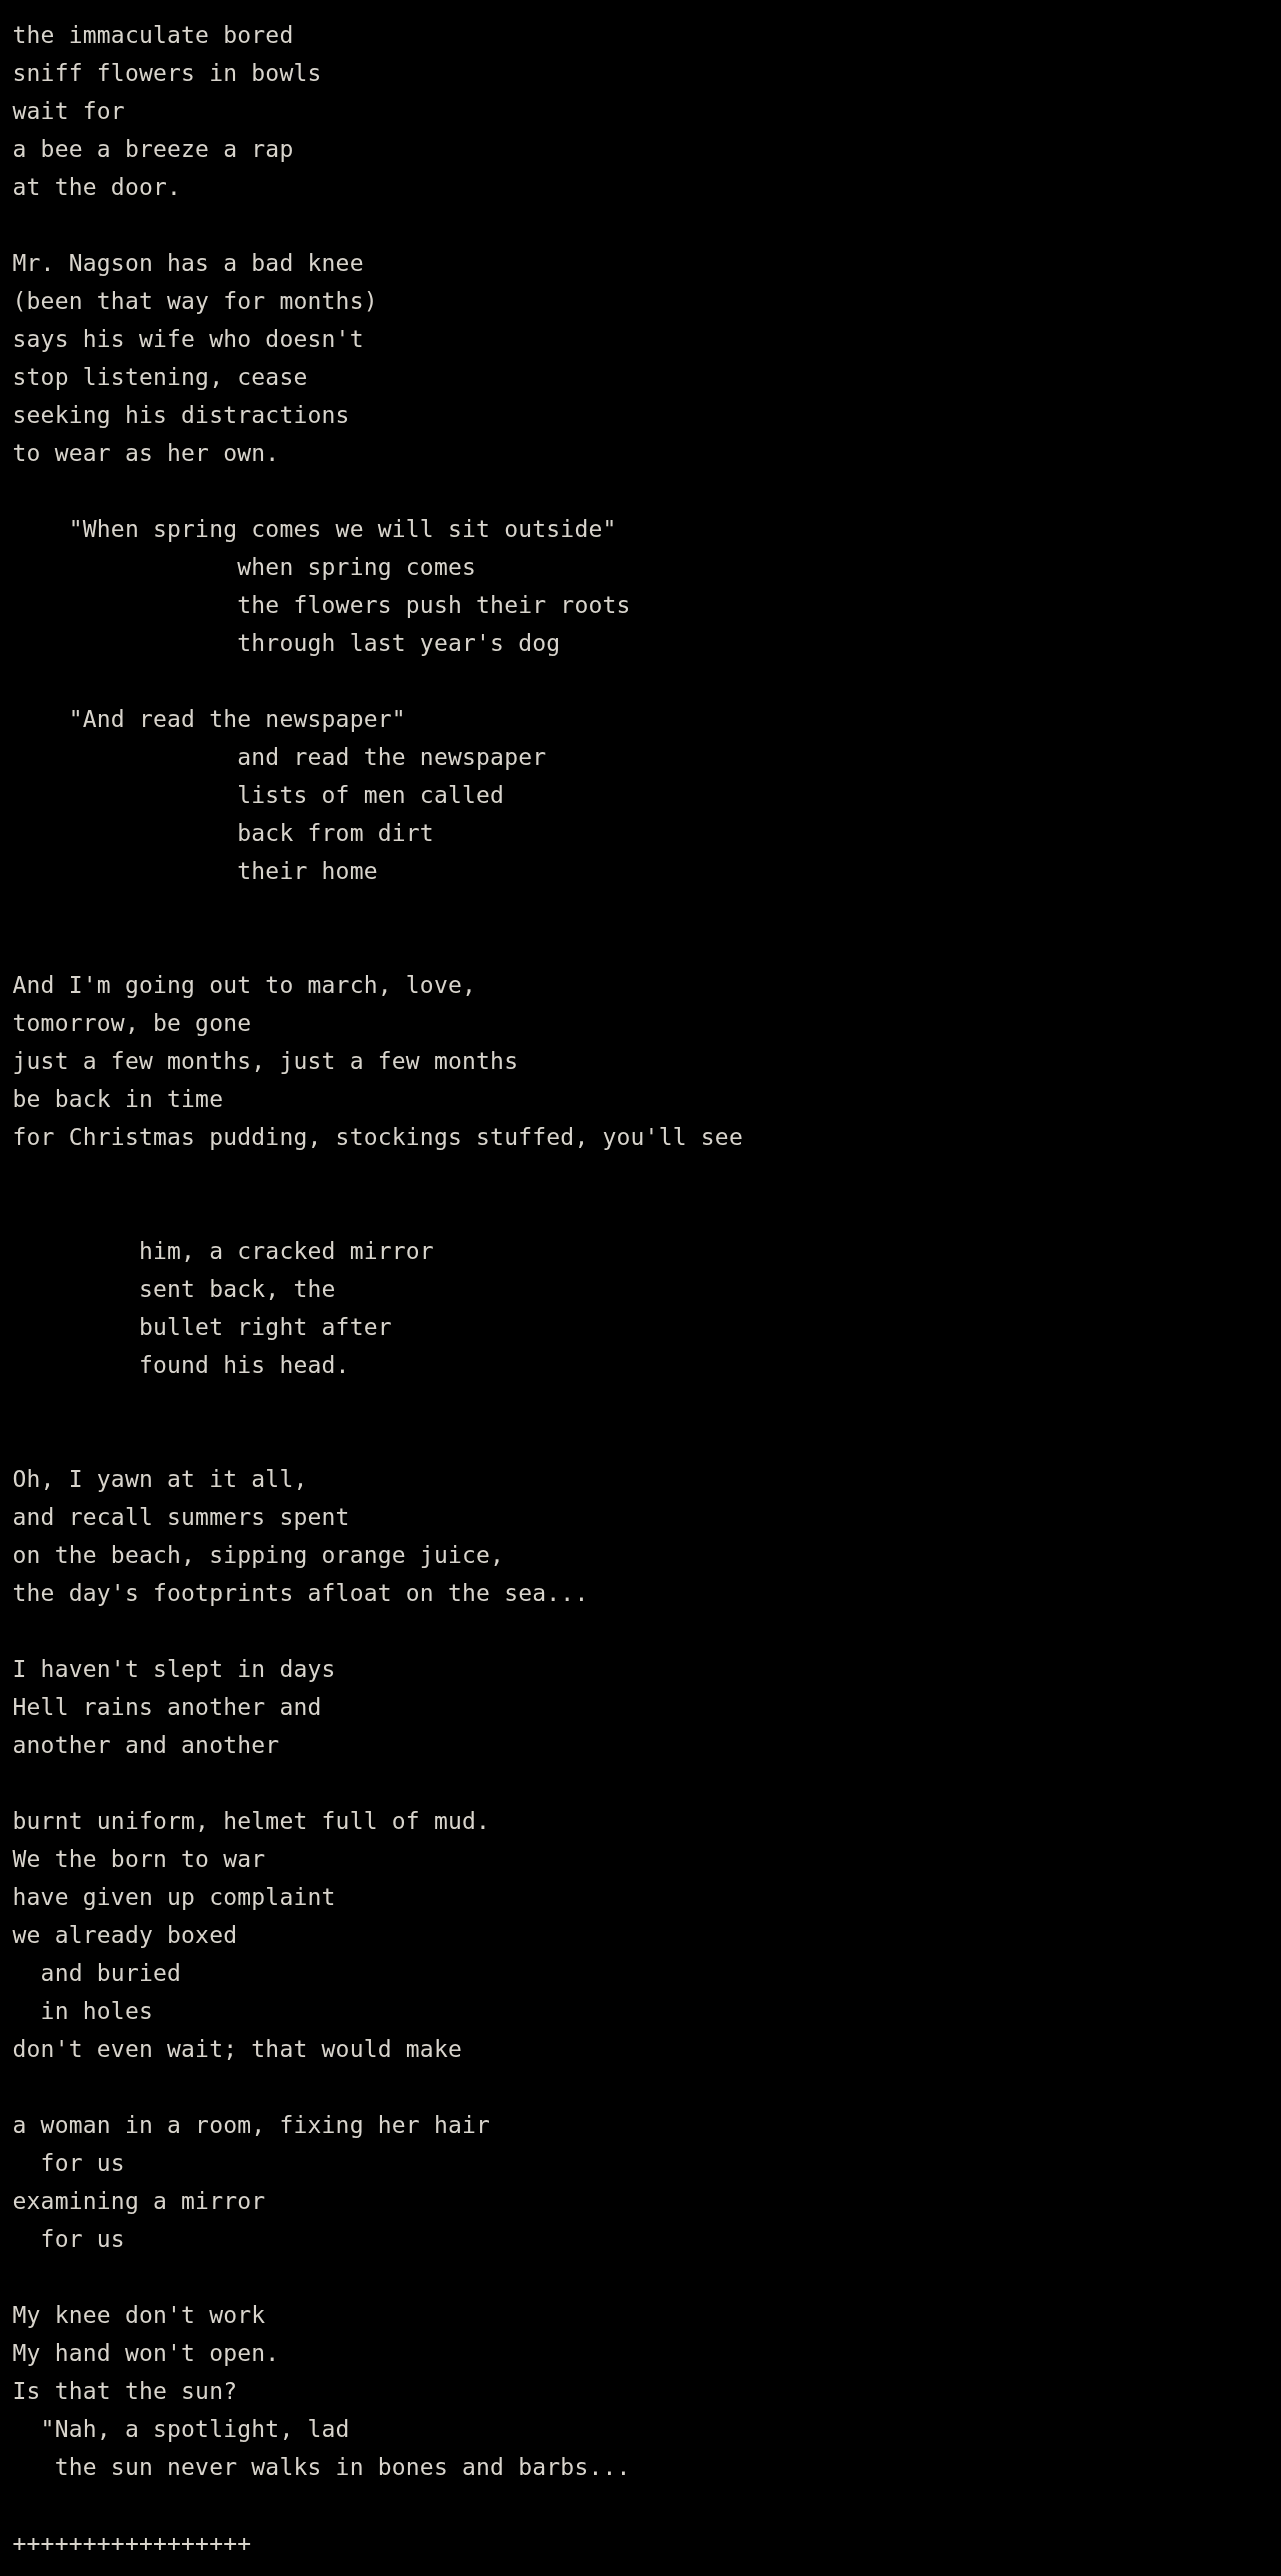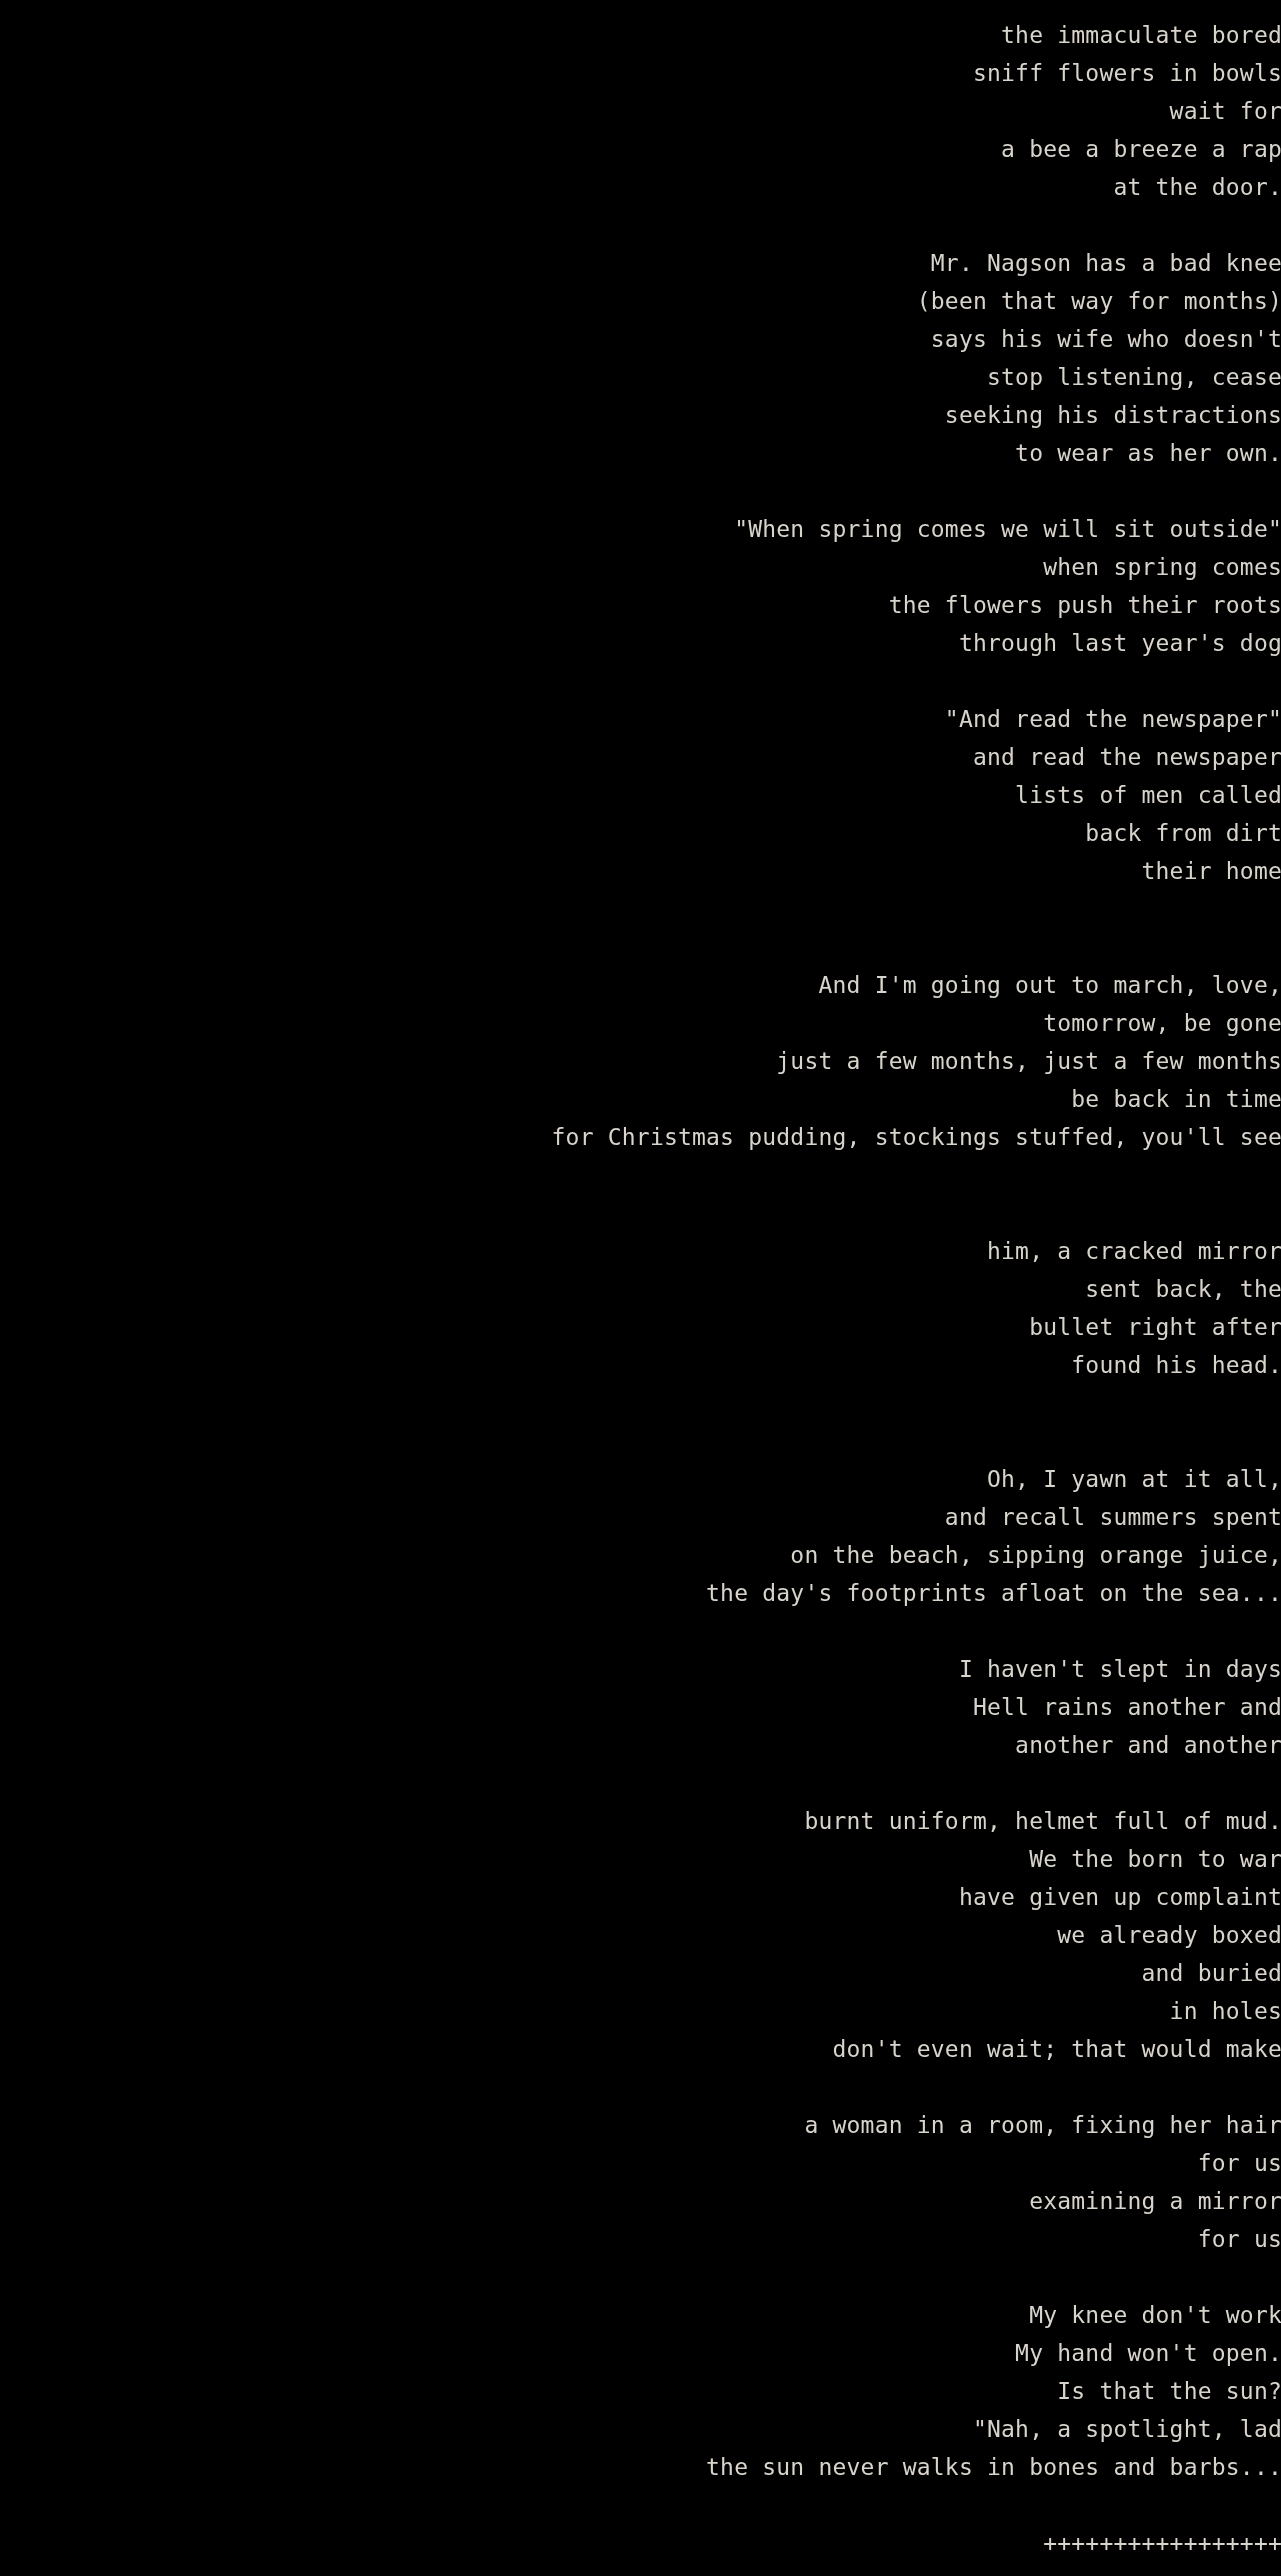--- a/index.html
+++ b/index.html
@@ -11,21 +11,20 @@
   body {
     font-family: "DejaVu Sans Mono", monospace;
     color: #d8d4cc;
   }
   #poem {
     padding: 16px 0 0 12.5px;
     font-size: 23px;
     line-height: 38px;
     white-space: pre;
     letter-spacing: 0.2px;
-    text-align: right;
   }
   .line {
     white-space: pre;
     min-height: 38px;
   }
   .blank {
     min-height: 38px;
   }
   .rule {
     white-space: pre;

